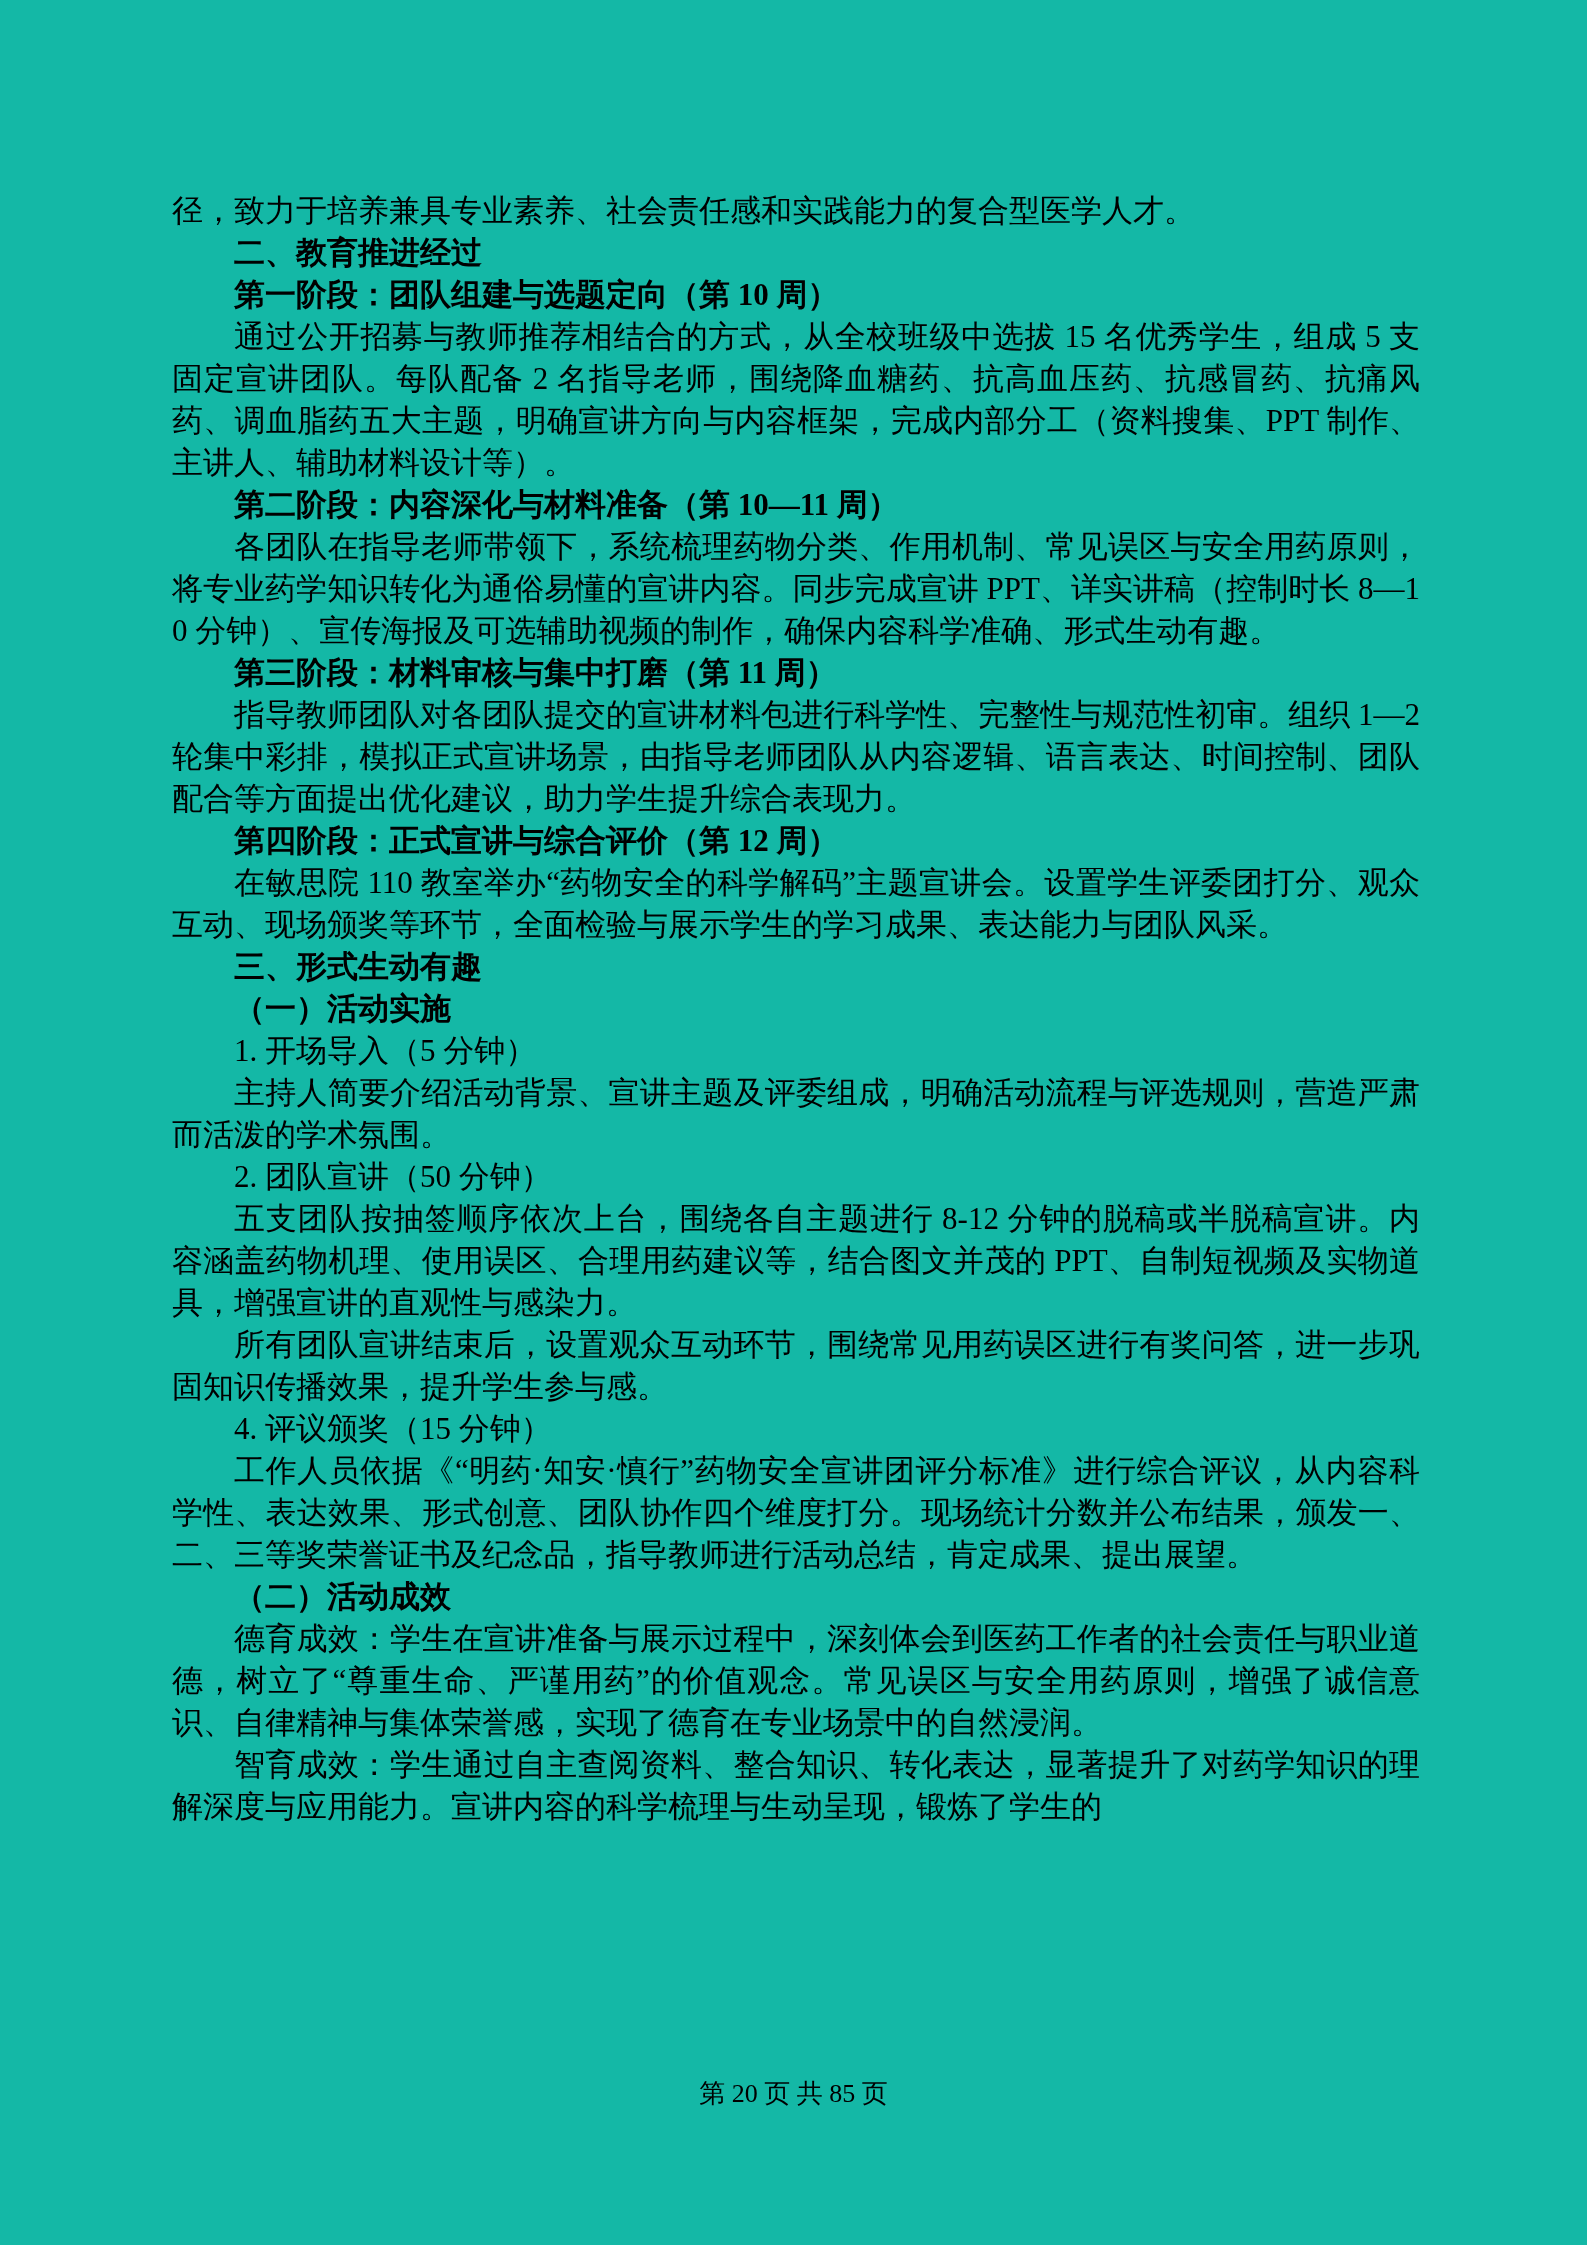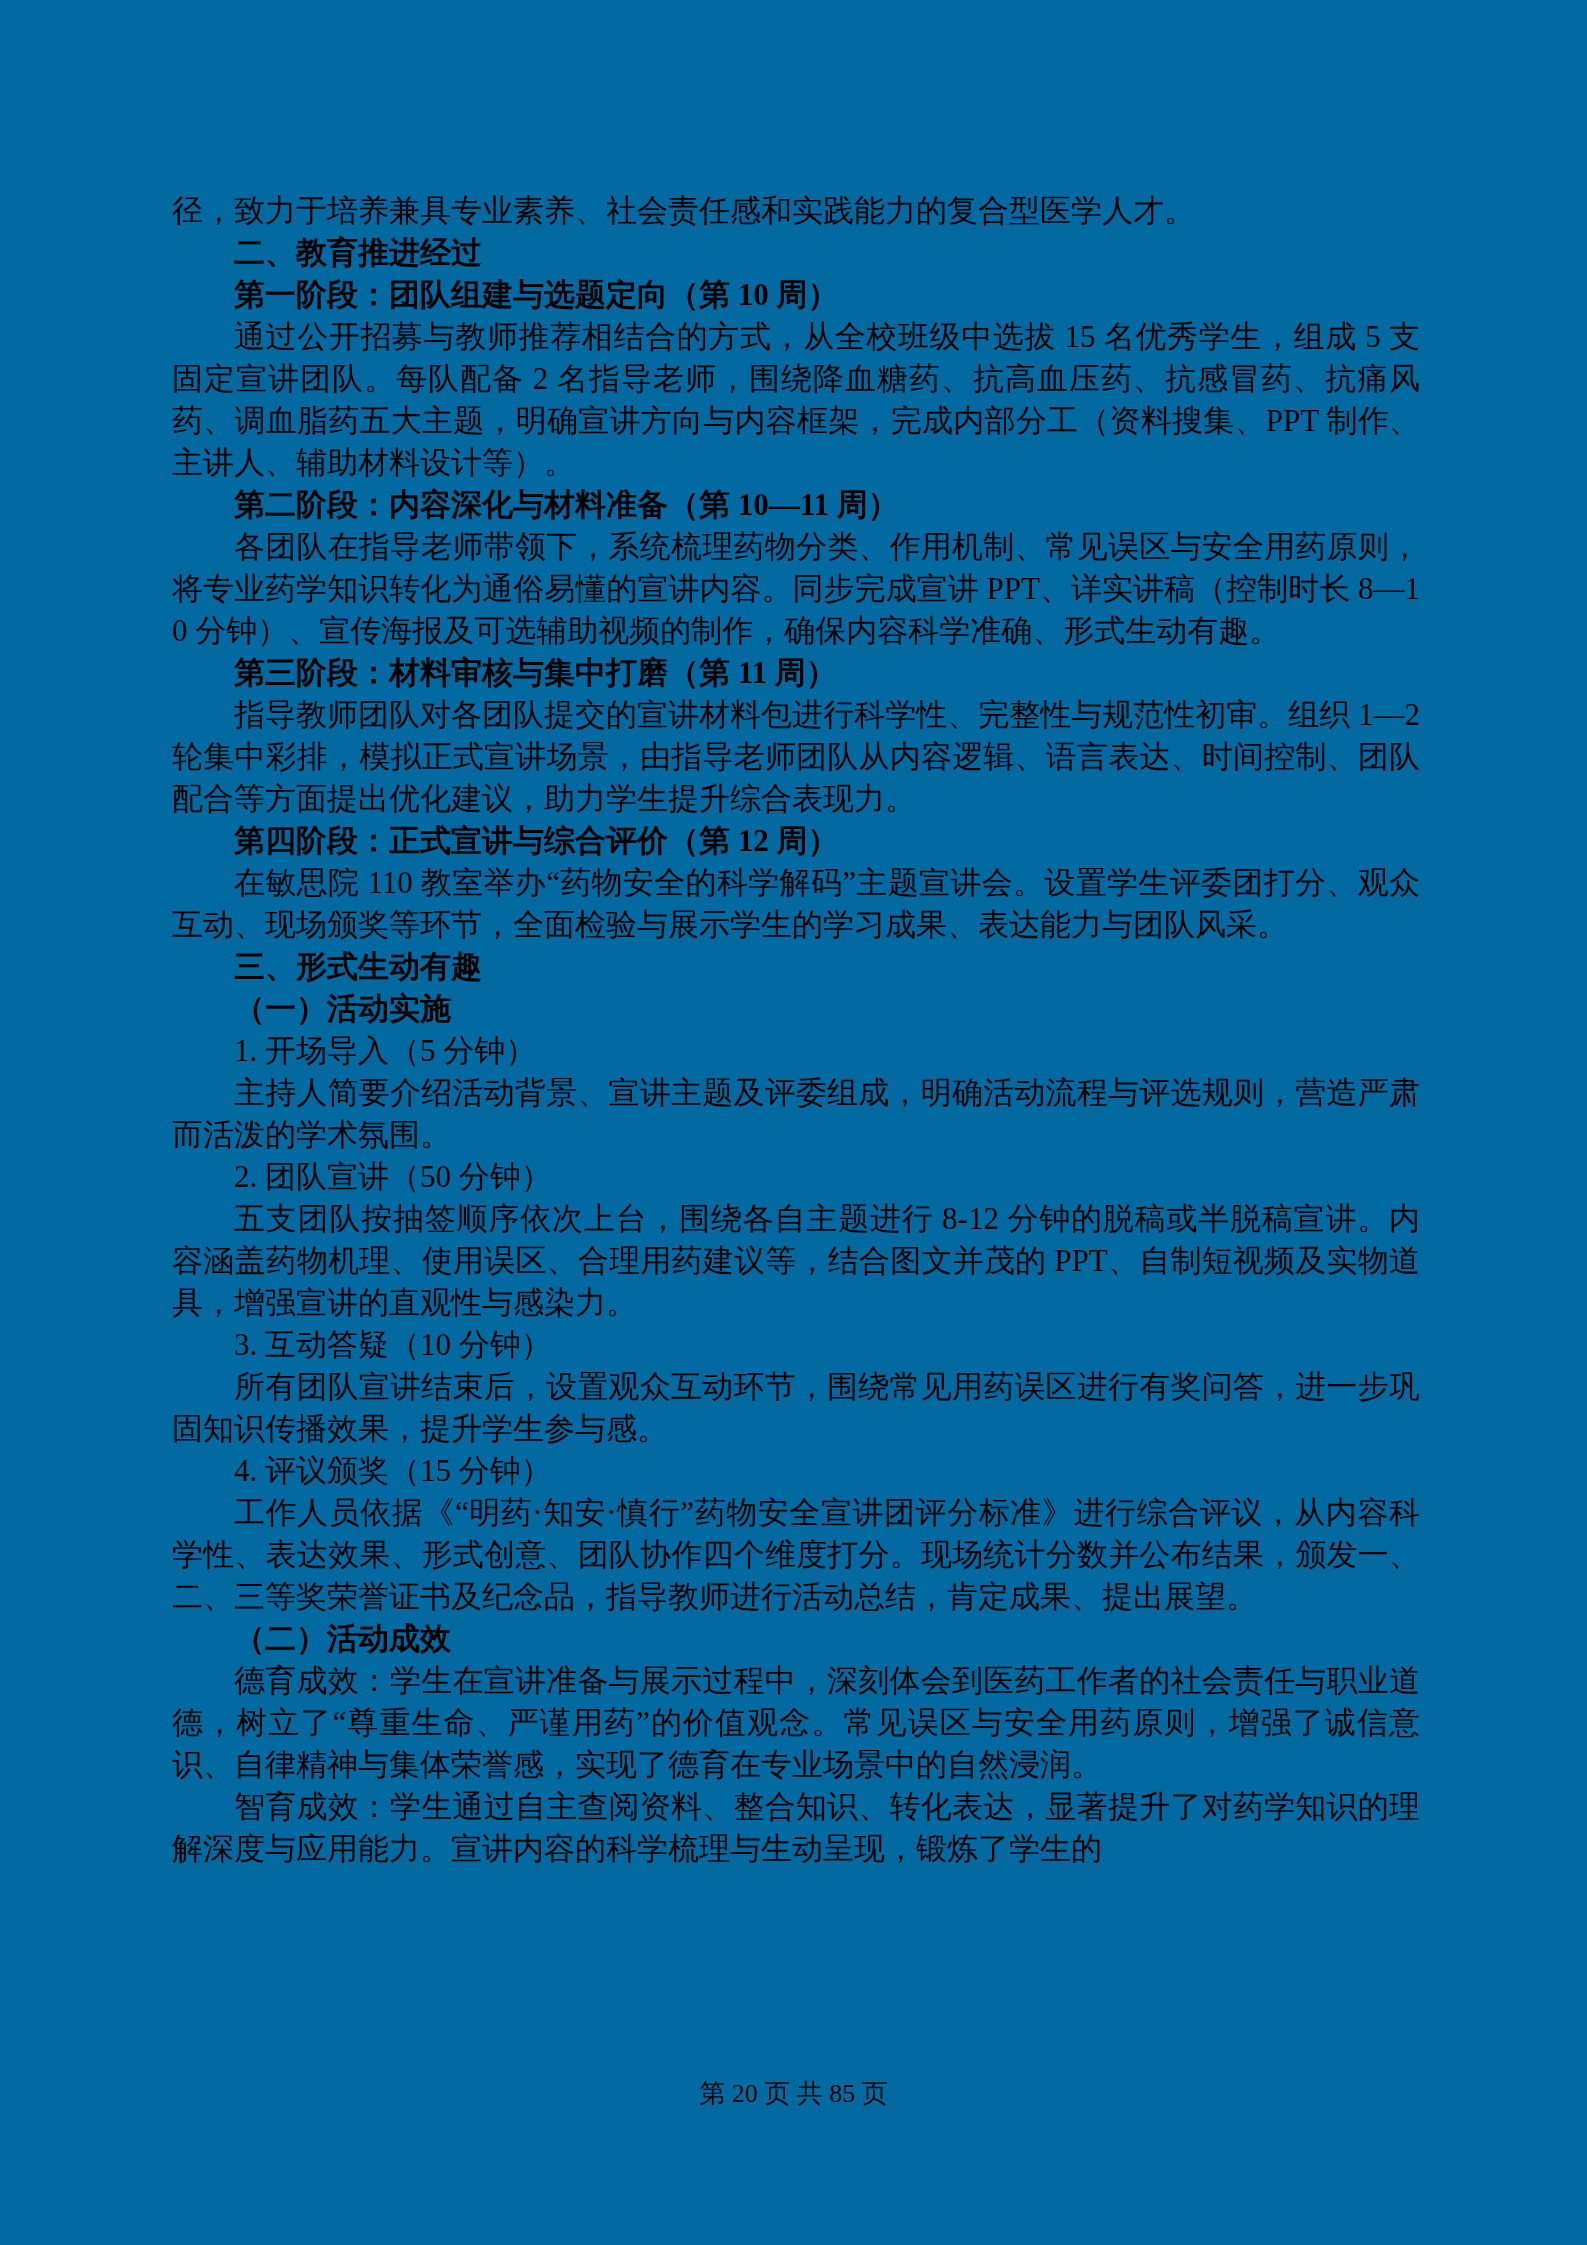--- a/index.html
+++ b/index.html
@@ -10,21 +10,21 @@
   body {
     width: 1587px;
     height: 2245px;
     position: relative;
     color: #000000;
     font-family: "Liberation Serif", "DejaVu Serif", serif;
   }
   .page {
     position: absolute;
     inset: 0;
-    background: #0369a1;
+    background: #14b8a6;
   }
   .content {
     position: absolute;
     left: 172px;
     right: 167px;
     top: 190px;
   }
   .para {
     margin: 0;
     padding: 0;
@@ -66,21 +66,20 @@
       <p class="para heading indent">第三阶段：材料审核与集中打磨（第 11 周）</p>
       <p class="para body indent">指导教师团队对各团队提交的宣讲材料包进行科学性、完整性与规范性初审。组织 1—2 轮集中彩排，模拟正式宣讲场景，由指导老师团队从内容逻辑、语言表达、时间控制、团队配合等方面提出优化建议，助力学生提升综合表现力。</p>
       <p class="para heading indent">第四阶段：正式宣讲与综合评价（第 12 周）</p>
       <p class="para body indent">在敏思院 110 教室举办“药物安全的科学解码”主题宣讲会。设置学生评委团打分、观众互动、现场颁奖等环节，全面检验与展示学生的学习成果、表达能力与团队风采。</p>
       <p class="para heading indent">三、形式生动有趣</p>
       <p class="para heading indent">（一）活动实施</p>
       <p class="para body indent">1. 开场导入（5 分钟）</p>
       <p class="para body indent">主持人简要介绍活动背景、宣讲主题及评委组成，明确活动流程与评选规则，营造严肃而活泼的学术氛围。</p>
       <p class="para body indent">2. 团队宣讲（50 分钟）</p>
       <p class="para body indent">五支团队按抽签顺序依次上台，围绕各自主题进行 8-12 分钟的脱稿或半脱稿宣讲。内容涵盖药物机理、使用误区、合理用药建议等，结合图文并茂的 PPT、自制短视频及实物道具，增强宣讲的直观性与感染力。</p>
-      <p class="para body indent">3. 互动答疑（10 分钟）</p>
       <p class="para body indent">所有团队宣讲结束后，设置观众互动环节，围绕常见用药误区进行有奖问答，进一步巩固知识传播效果，提升学生参与感。</p>
       <p class="para body indent">4. 评议颁奖（15 分钟）</p>
       <p class="para body indent">工作人员依据《“明药·知安·慎行”药物安全宣讲团评分标准》进行综合评议，从内容科学性、表达效果、形式创意、团队协作四个维度打分。现场统计分数并公布结果，颁发一、二、三等奖荣誉证书及纪念品，指导教师进行活动总结，肯定成果、提出展望。</p>
       <p class="para heading indent">（二）活动成效</p>
       <p class="para body indent">德育成效：学生在宣讲准备与展示过程中，深刻体会到医药工作者的社会责任与职业道德，树立了“尊重生命、严谨用药”的价值观念。常见误区与安全用药原则，增强了诚信意识、自律精神与集体荣誉感，实现了德育在专业场景中的自然浸润。</p>
       <p class="para body indent">智育成效：学生通过自主查阅资料、整合知识、转化表达，显著提升了对药学知识的理解深度与应用能力。宣讲内容的科学梳理与生动呈现，锻炼了学生的</p>
     </section>
   <footer class="page-footer">
     <span>第 20 页 共 85 页</span>
   </footer>

